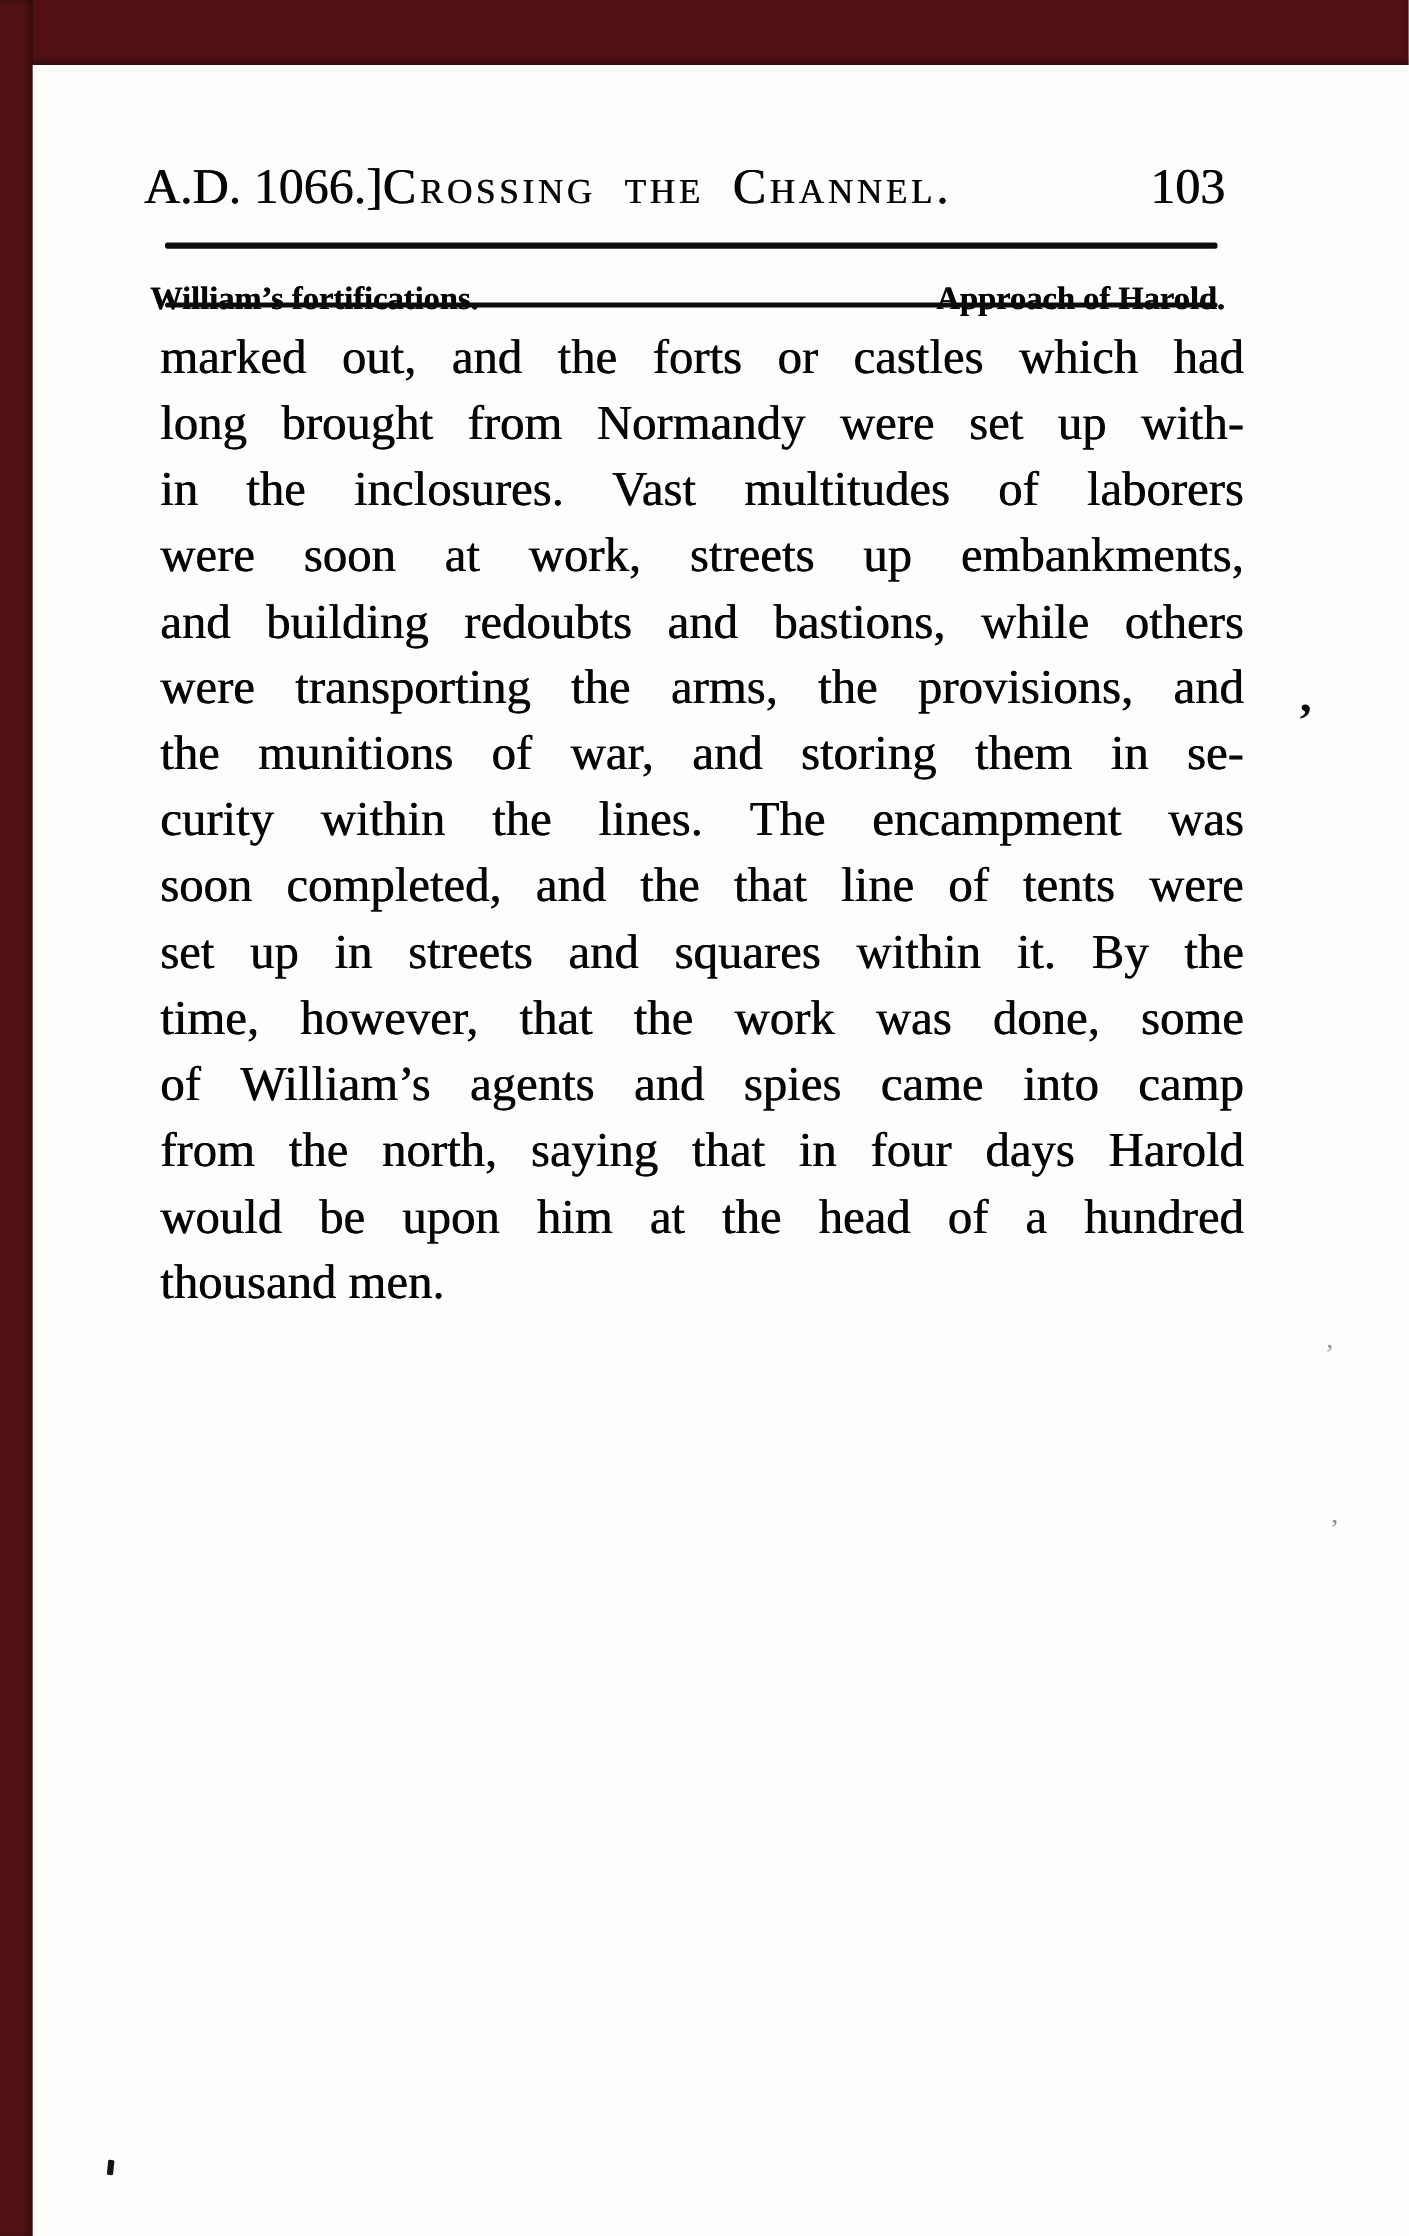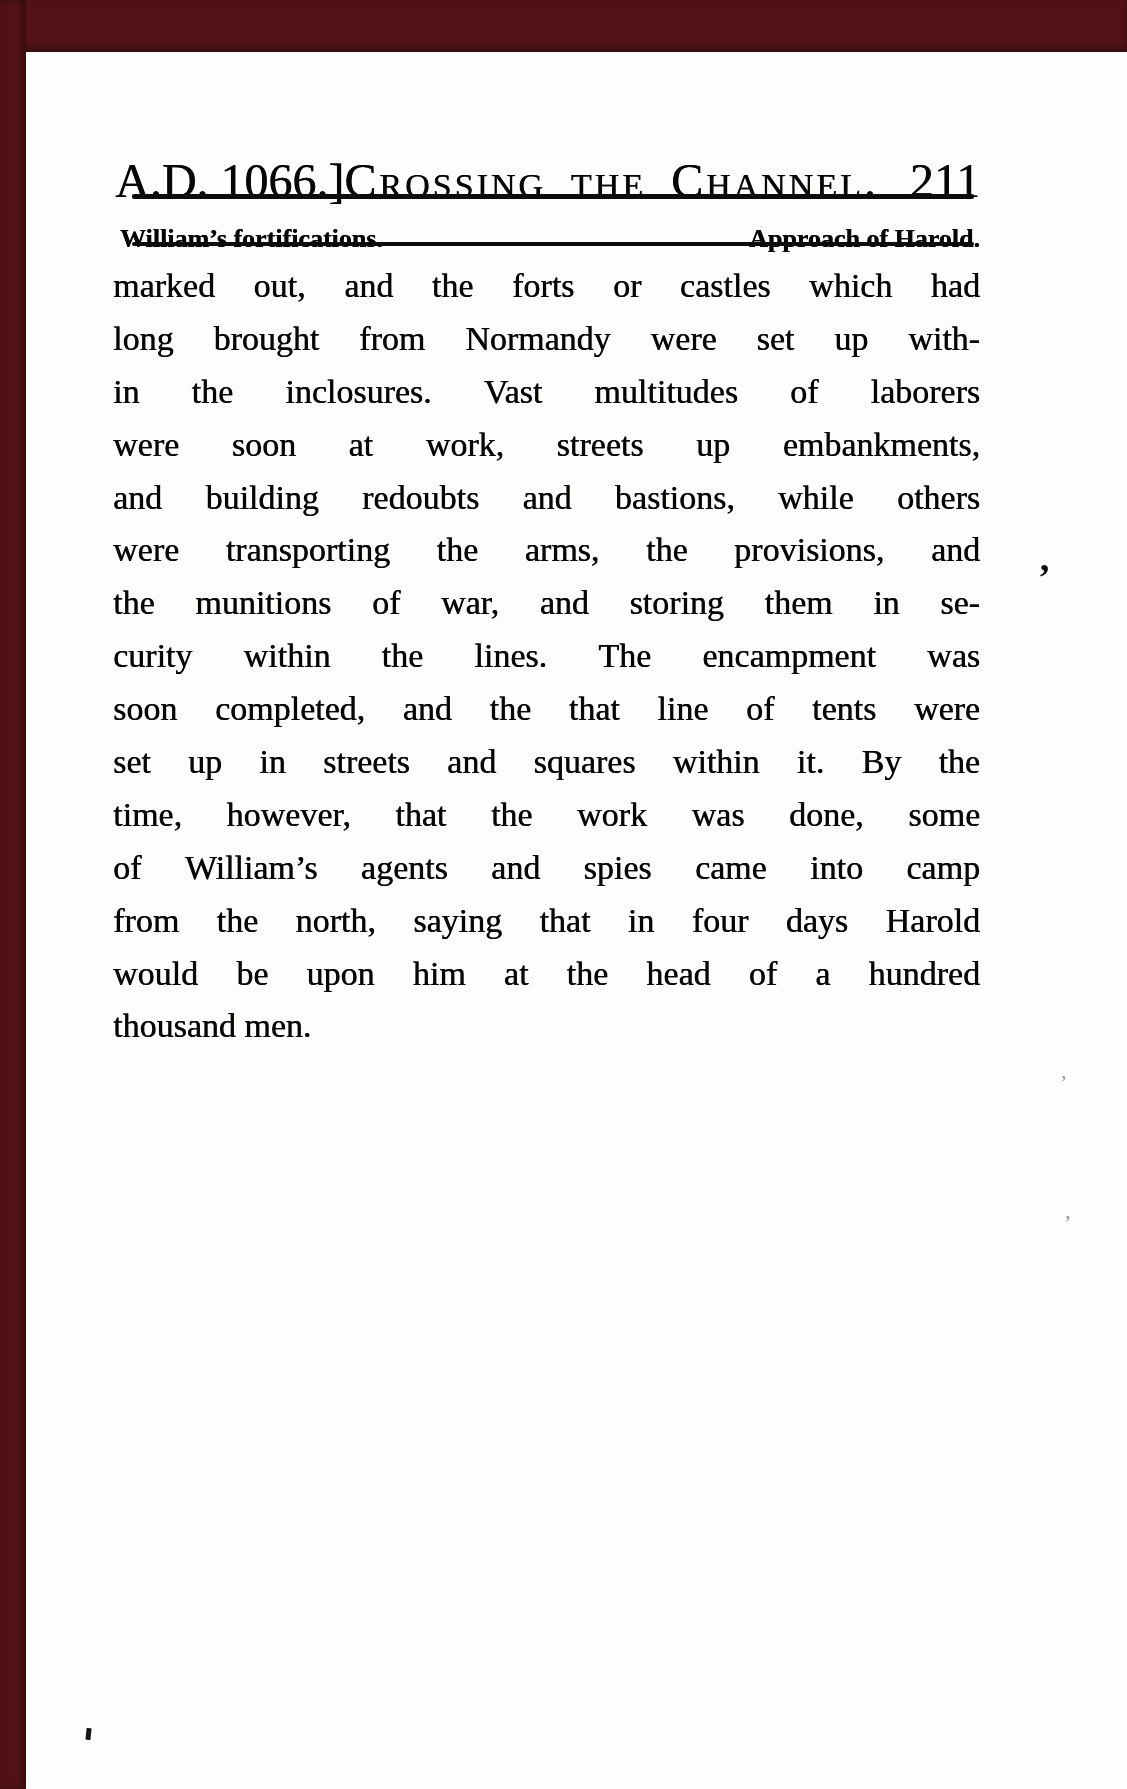--- a/index.html
+++ b/index.html
@@ -17,24 +17,23 @@
     box-shadow:inset 0 -4px 6px rgba(0,0,0,.35);
   }
   .band-left{
     position:absolute;left:0;top:0;width:26px;height:1789px;
     box-shadow:inset -4px 0 6px rgba(0,0,0,.35);
   }
   
   .header{
     position:absolute;left:115px;top:124px;width:865px;
     display:flex;align-items:baseline;
-    font-size:48px;line-height:50px;
+    font-size:40px;line-height:50px;
     text-shadow:0.5px 0 currentColor;
     white-space:nowrap;
-    margin-top:32px;
   }
   .h-left{flex:0 0 auto;}
   .h-title{
     flex:1 1 auto;text-align:left;
     font-variant:small-caps;
     letter-spacing:3px;word-spacing:10px;
   }
   .h-page{flex:0 0 auto;}
   
   .rule{position:absolute;left:132px;width:842px;background:#0c0c0c;border-radius:2px;}
@@ -43,22 +42,22 @@
   
   .runheads{
     position:absolute;left:120px;top:202px;width:860px;
     display:flex;justify-content:space-between;align-items:baseline;
     font-size:26px;line-height:34px;font-weight:bold;
     text-shadow:0.3px 0 currentColor;
     margin-top:20px;
   }
   
   .bodytext{
-    position:absolute;left:113px;top:260px;width:867px;
-    font-size:34px;
+    position:absolute;left:128px;top:260px;width:867px;
+    font-size:39px;
     text-shadow:0.5px 0 currentColor;
   }
   .bline{
     display:flex;justify-content:space-between;
     height:52.9px;line-height:52.9px;
   }
   .bline.last{display:block;}
   
   .ink-mark{position:absolute;line-height:1;}
   .mark-strong{left:1038px;top:558px;font-size:38px;font-weight:bold;color:#0a0a0a;}
@@ -73,21 +72,21 @@
 <body>
 
 <div id="page" style="background: rgb(253, 253, 252); color: rgb(6, 6, 6);">
 
   <div class="band-top" style="background: rgb(82, 18, 21);"></div>
   <div class="band-left" style="background: rgb(82, 18, 21);"></div>
 
   <div class="header">
     <span class="h-left">A.D. 1066.]</span>
     <span class="h-title">Crossing the Channel.</span>
-    <span class="h-page">211</span>
+    <span class="h-page">103</span>
   </div>
 
   <div class="rule rule-top"></div>
 
   <div class="runheads">
     <span>William’s fortifications.</span>
     <span>Approach of Harold.</span>
   </div>
 
   <div class="rule rule-bottom"></div>

